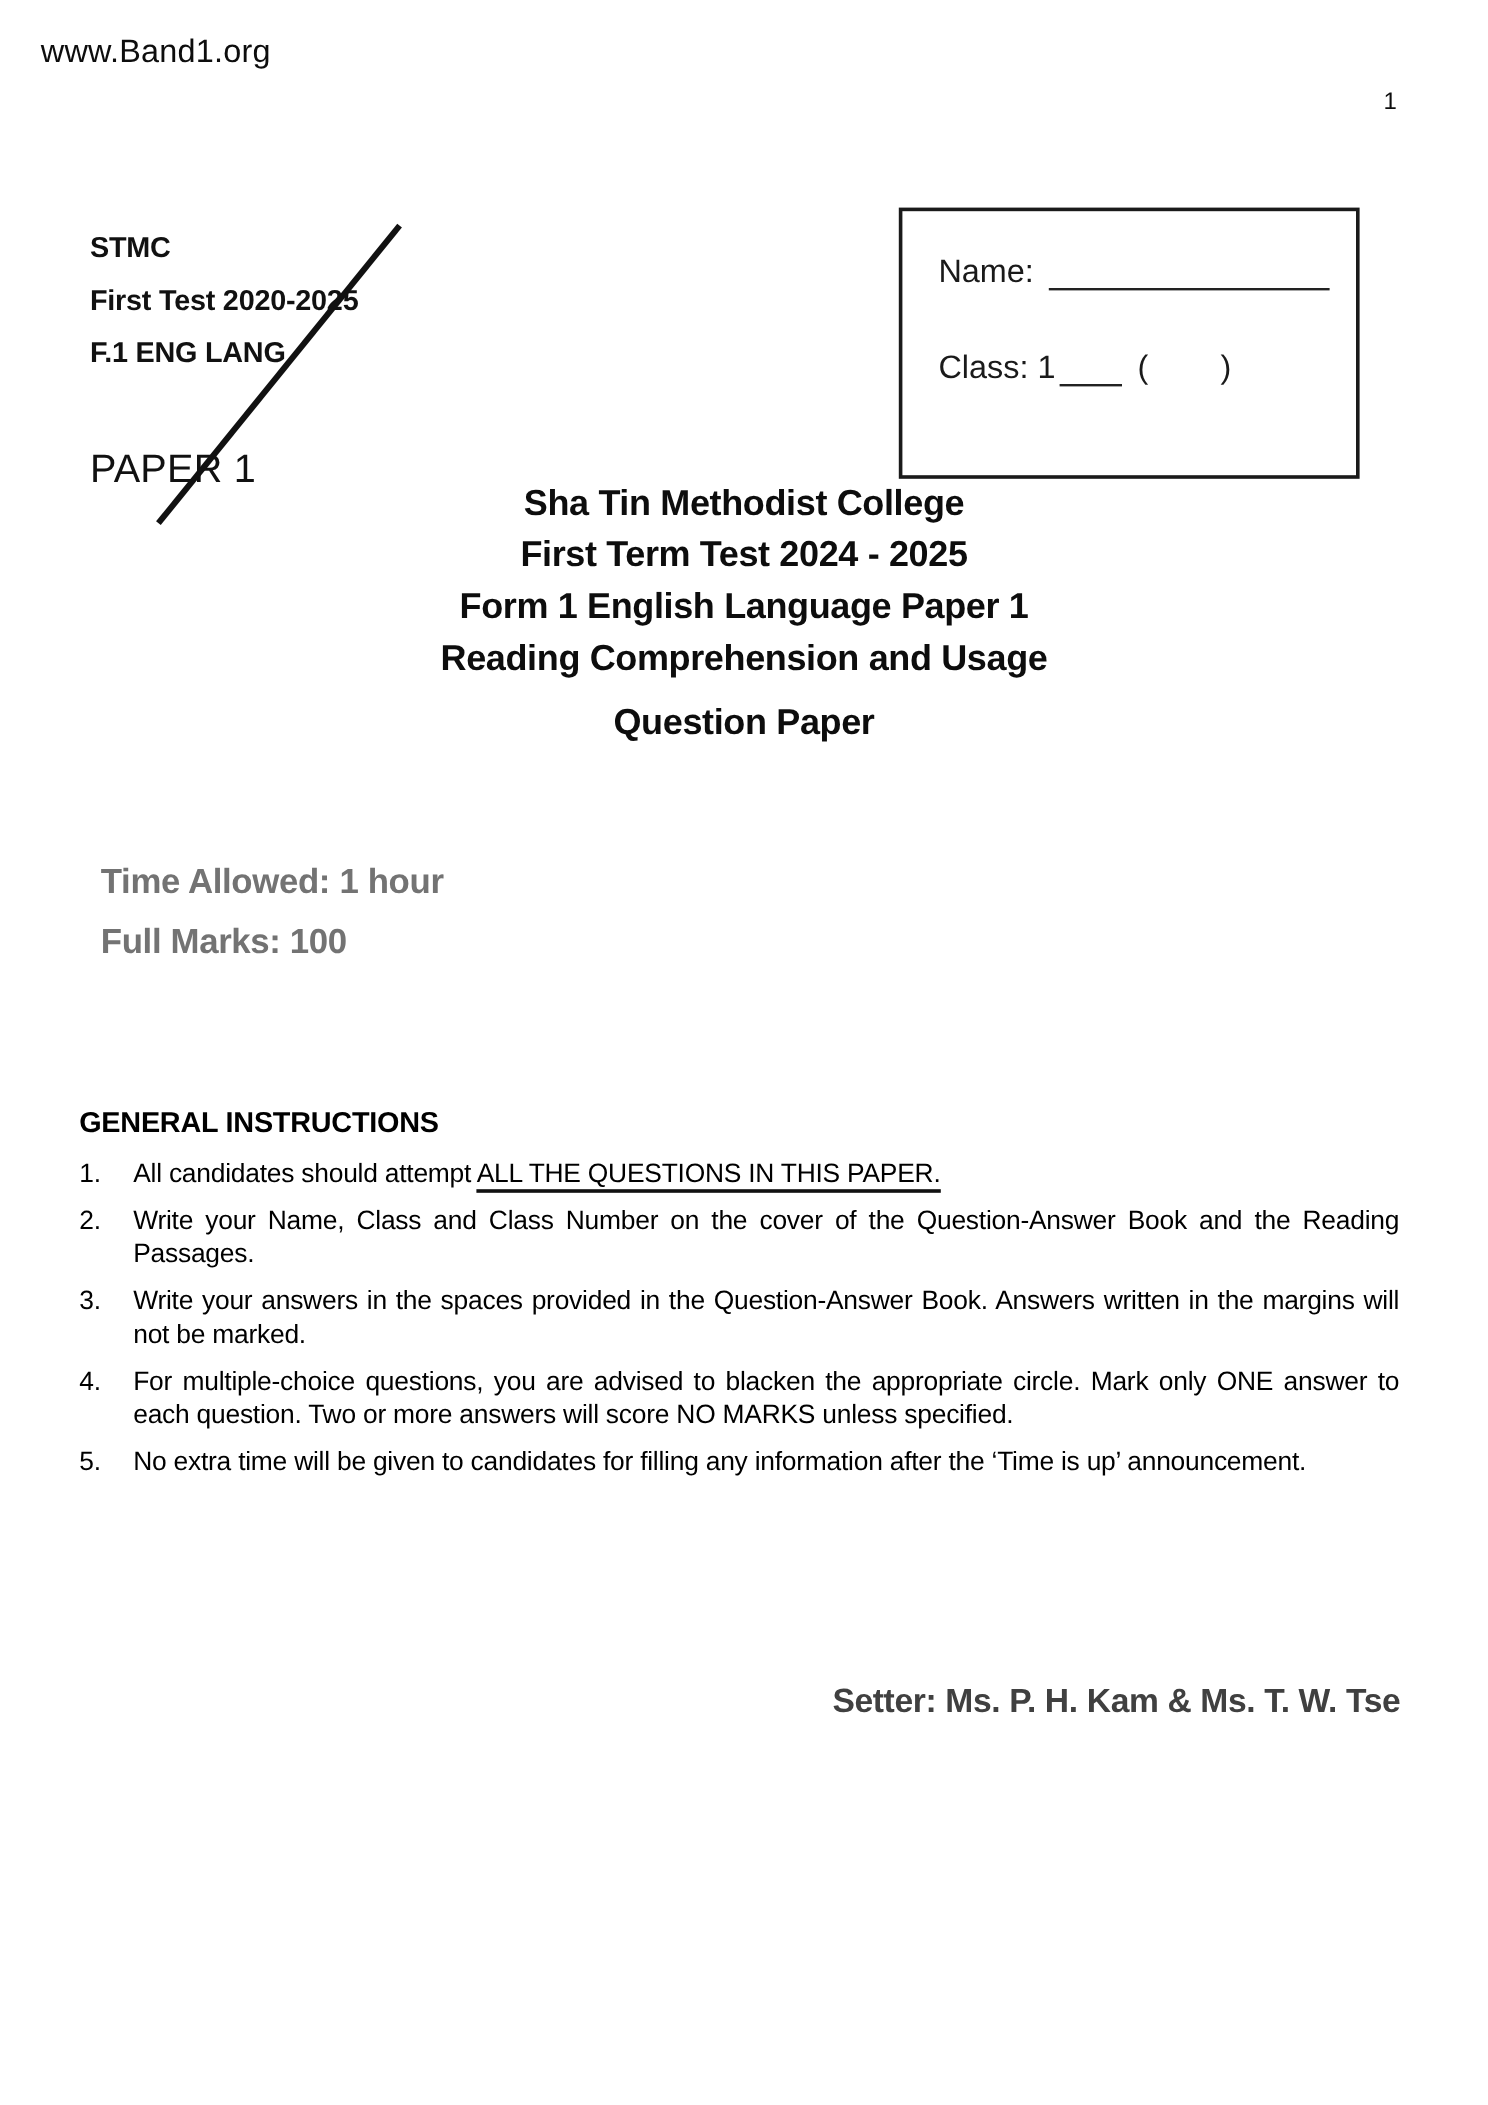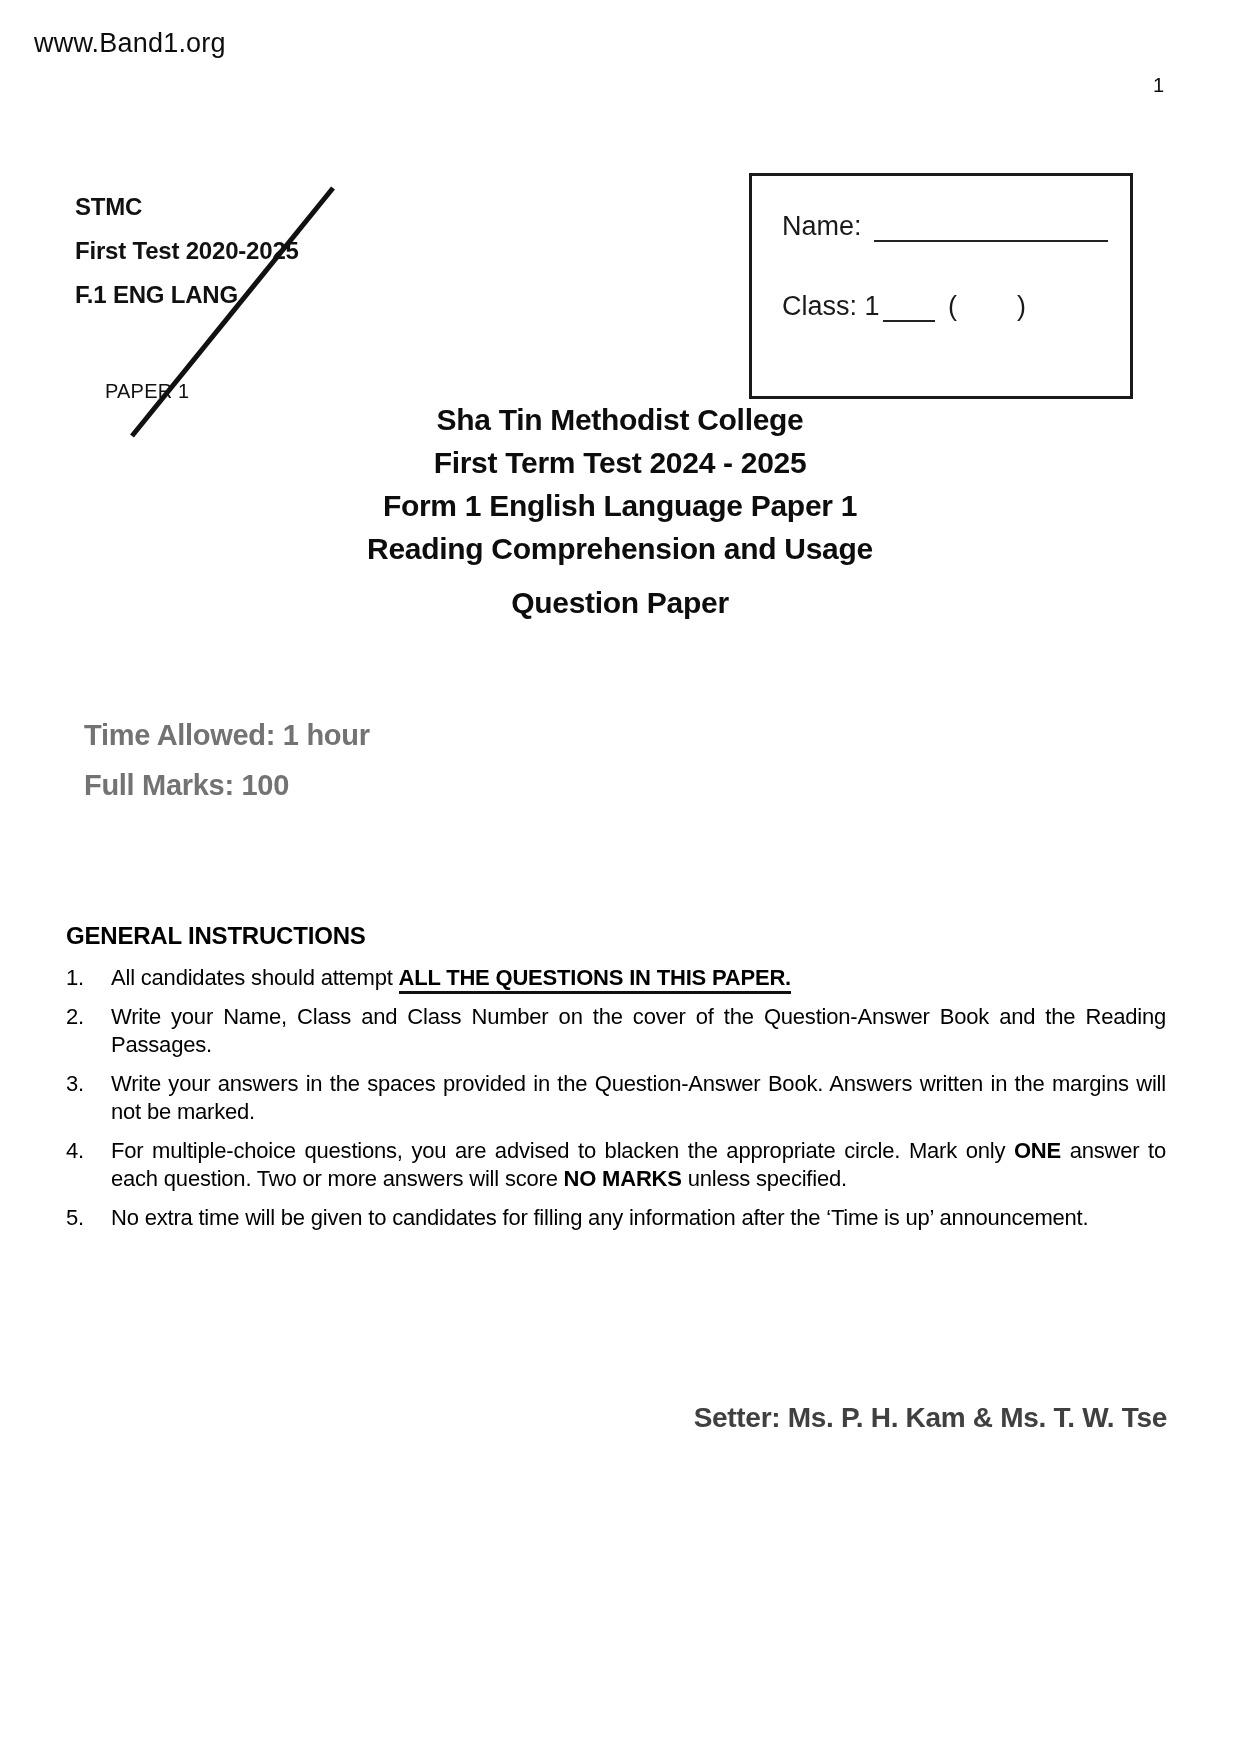--- a/index.html
+++ b/index.html
@@ -24,21 +24,21 @@
     font-size: 20px; color: #0d0d0d;
   }
 
   
   .code-block {
     position: absolute; left: 75px; top: 175px;
     font-size: 24px; font-weight: bold; line-height: 24px;
   }
   .code-block .code-line { margin-bottom: 18px; letter-spacing: -0.2px; margin-top: 20px; }
   .code-block .paper-label {
-    margin-top: 72px; font-weight: normal; font-size: 20px; letter-spacing: 0.2px; margin-left: 30px;
+    margin-top: 72px; font-weight: normal; font-size: 33px; letter-spacing: 0.2px;
   }
 
   
   .strike-svg { position: absolute; left: 118px; top: 180px; pointer-events: none; }
 
   
   .ncbox {
     position: absolute; left: 749px; top: 173px;
     width: 384px; height: 226px;
     border: 3px solid #1a1a1a; box-sizing: border-box;
@@ -69,21 +69,21 @@
   .instructions {
     position: absolute; left: 66px; top: 922px; width: 1100px;
     font-size: 22px; line-height: 28px; letter-spacing: -0.2px; color: #000000;
   }
   .instructions-heading {
     font-weight: bold; font-size: 24px; margin-bottom: 14px; letter-spacing: -0.2px;
   }
   .instr-item { display: flex; margin-bottom: 11px; }
   .instr-num  { width: 45px; flex: 0 0 45px; }
   .instr-text { flex: 1; text-align: justify; }
-  .instr-text .b { font-weight: bold; }
+  .instr-text .b { font-weight: normal; }
   .instr-text .u { border-bottom: 3px solid #111; padding-bottom: 1px; }
 
   
   .setter-line {
     position: absolute; right: 73px; top: 1402px;
     font-weight: bold; font-size: 28px; letter-spacing: -0.3px; color: #404040;
   }
 </style>
 </head>
 <body>

